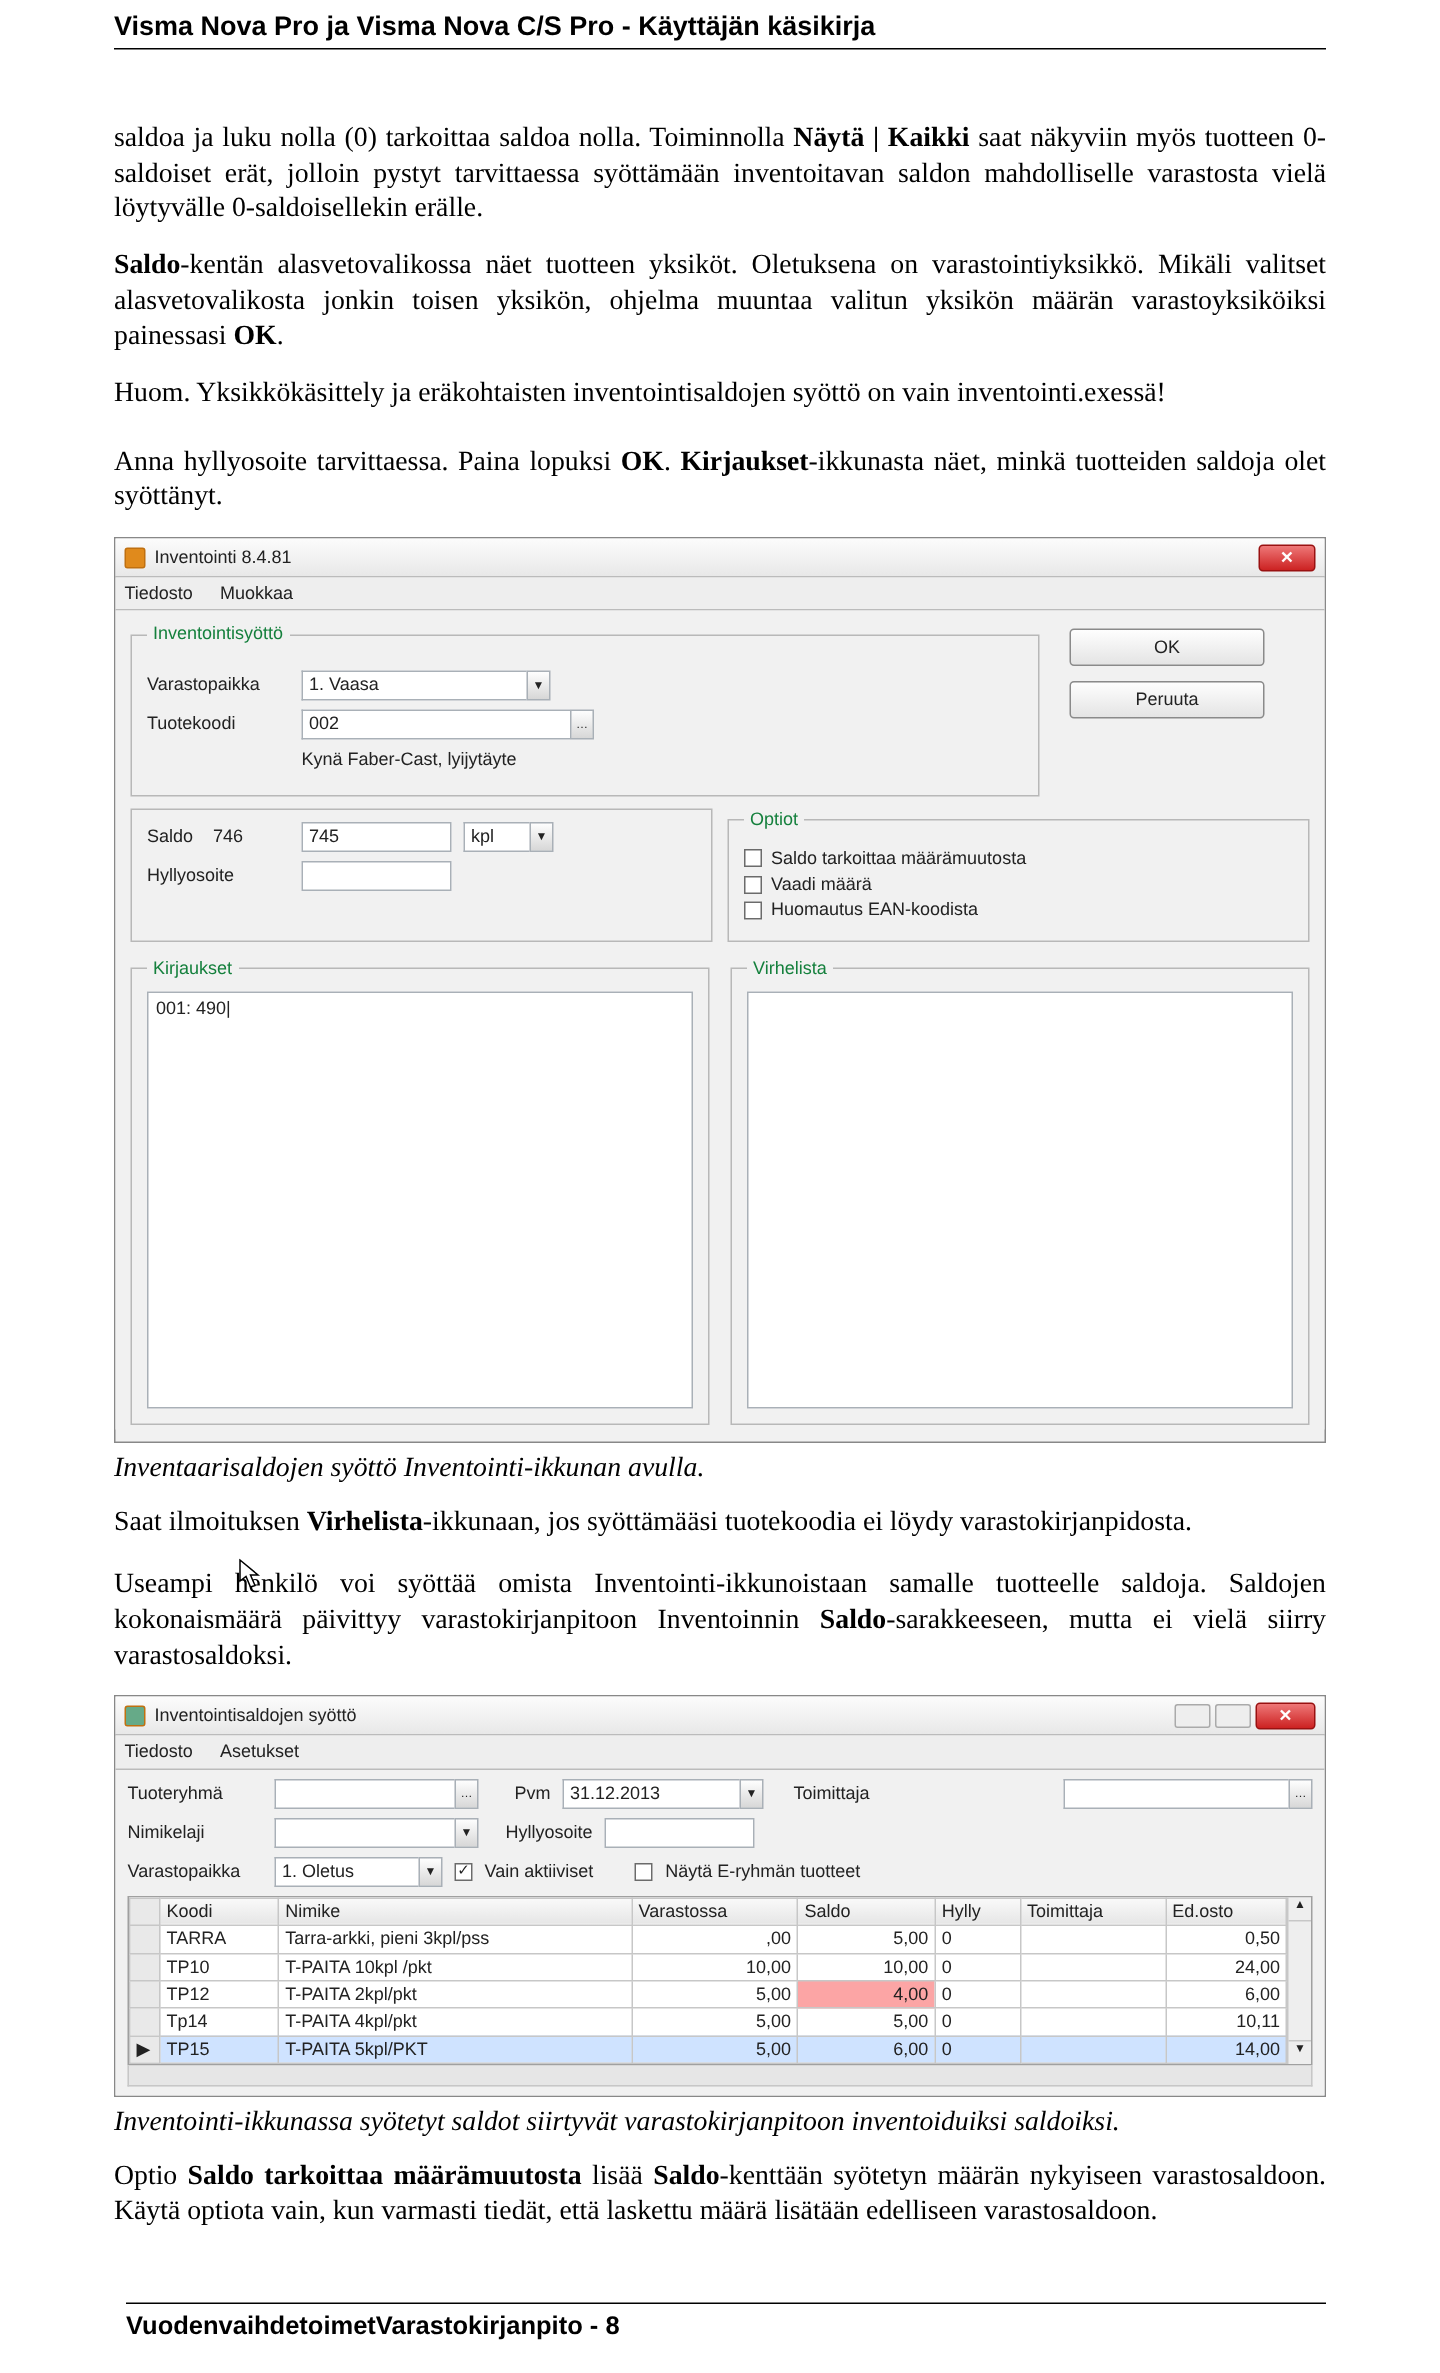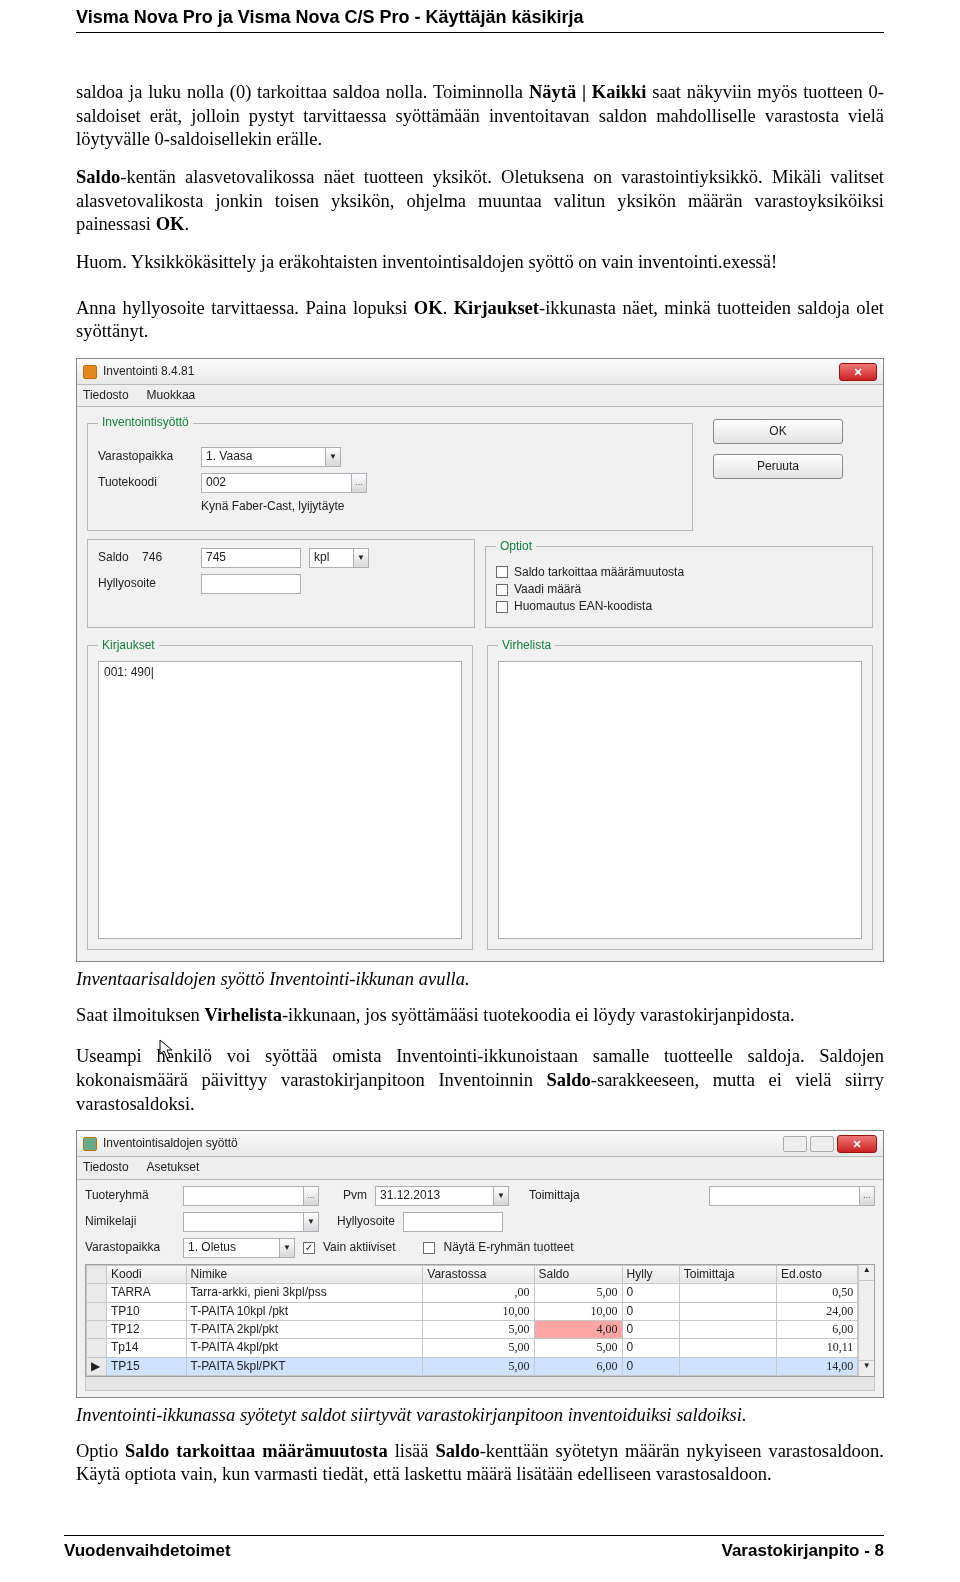--- a/index.html
+++ b/index.html
@@ -89,29 +89,29 @@
   .chk { width:12px; height:12px; border:1px solid #6b6b6b; background:#fff; display:inline-block;}
   .chk.on::after { content:"✓"; font-size:10px; line-height:10px; display:block; text-align:center;}
   
   .scr2 { margin-top: 4px; }
   .scr2 .panel-body { padding: 6px 8px 6px 8px; }
   .grid {
     width:100%; border-collapse:collapse; font-size:12px; background:#fff;
   }
   .grid th, .grid td { border:1px solid #c7c7c7; padding:1px 4px; height:18px; }
   .grid th { background:linear-gradient(#fafafa,#e6e6e6); font-weight:normal; text-align:left; }
-  .grid td.r { text-align:right;font-family:Liberation Serif, serif; }
+  .grid td.r { text-align:right; }
   .grid .rowhdr { width:20px; background:#e9e9e9; }
   .scrollbar-b { height:14px; background:#e6e6e6; border:1px solid #c7c7c7; border-top:none;}
   .footer {
-    position:absolute; bottom:20px; left:64px; right:76px;
+    position:absolute; bottom:20px; left:84px; right:76px;
     border-top:1.5px solid #000;
     padding-top:4px;
     font-family: Arial, sans-serif; font-weight:bold; font-size:17px;
-    display:flex; justify-content:space-between;
+    display:flex; 
   }
   .vl{width:16px;background:#eee;border-left:1px solid #c7c7c7;}
   .gridwrap{display:flex;border:1px solid #a0a0a0;}
   .row2 .lbl{width:90px;}
 </style>
 </head>
 <body>
 
 <div class="hdr-top">Visma Nova Pro ja Visma Nova C/S Pro - Käyttäjän käsikirja</div>
 
@@ -142,28 +142,28 @@
     <span>Muokkaa</span>
   </div>
   <div class="panel-body" style="height:546px;">
     <div class="cols-top">
       <fieldset style="flex:1;">
         <legend>Inventointisyöttö</legend>
         <div style="height:8px;"></div>
         <div class="row">
           <span class="lbl">Varastopaikka</span>
           <div class="combo">
-            <div class="tinput" style="width:124px;">1. Vaasa</div>
+            <div class="tinput" style="width:150px;">1. Vaasa</div>
             <div class="cbtn">▼</div>
           </div>
         </div>
         <div class="row">
           <span class="lbl">Tuotekoodi</span>
           <div class="combo">
-            <div class="tinput" style="width:150px;">002</div>
+            <div class="tinput" style="width:179px;">002</div>
             <div class="cbtn">…</div>
           </div>
         </div>
         <div class="row">
             <span class="lbl"></span>
           <span>Kynä Faber-Cast, lyijytäyte</span>
         </div>
       </fieldset>
       <div class="right-btns">
         <div class="btn">OK</div>

